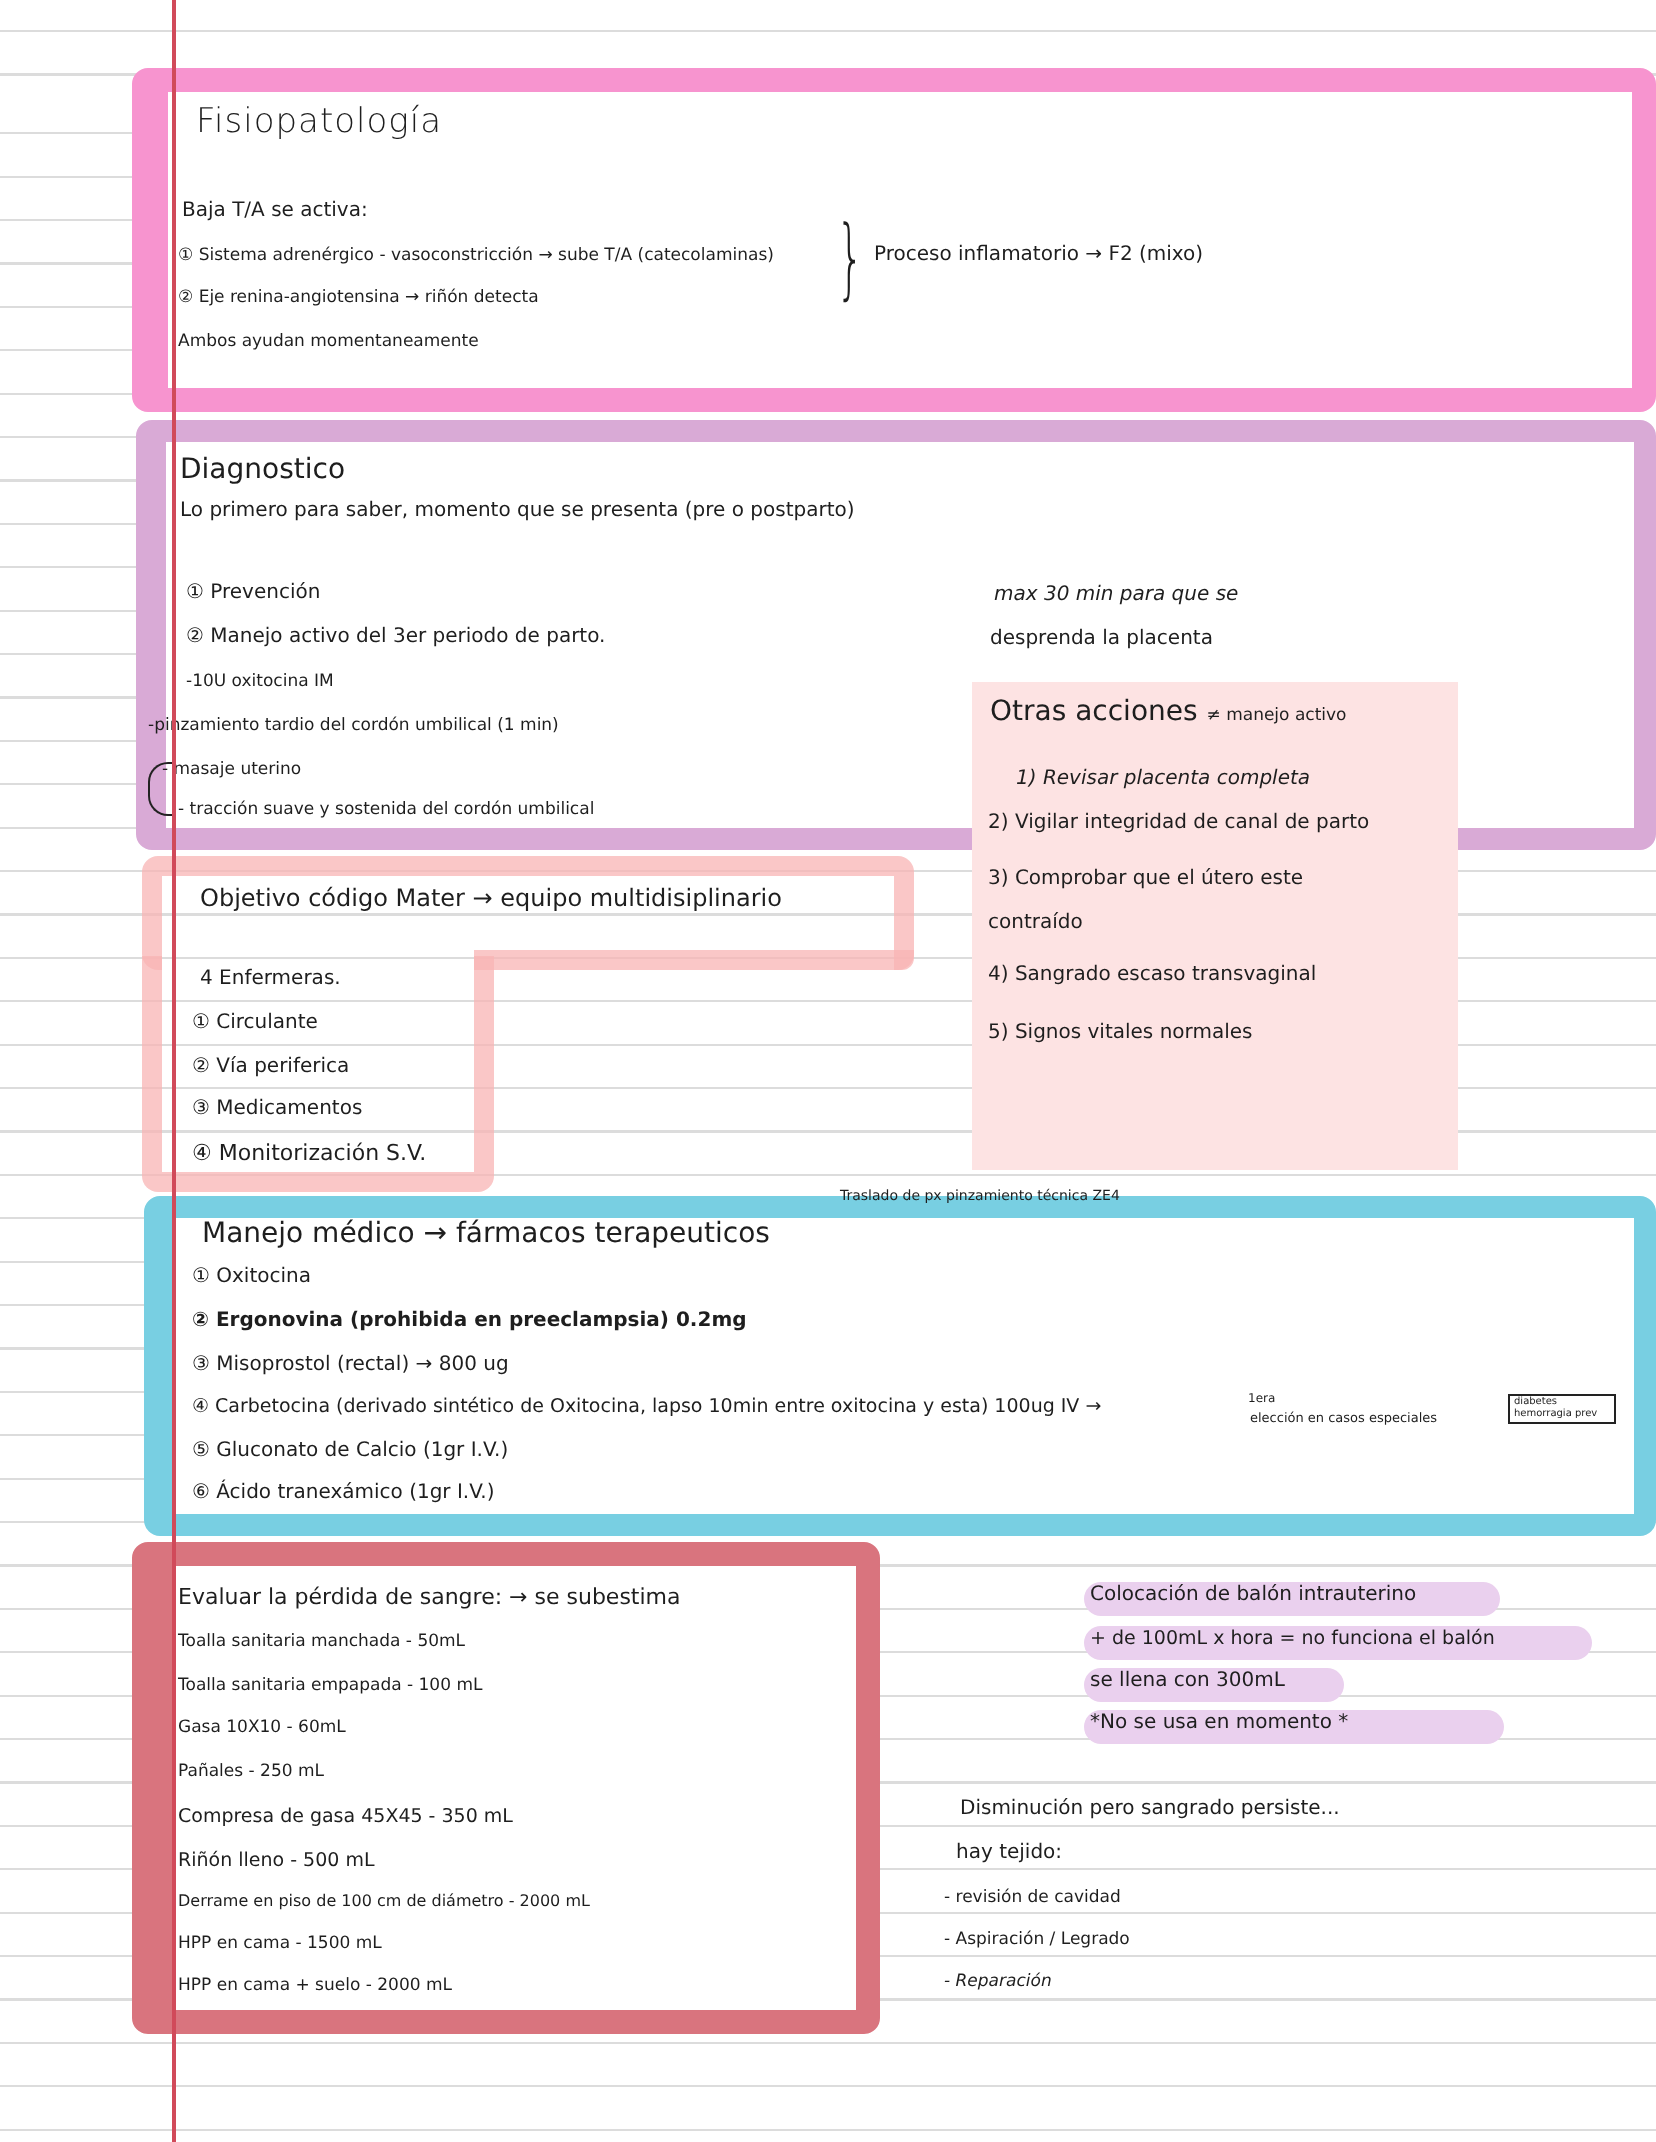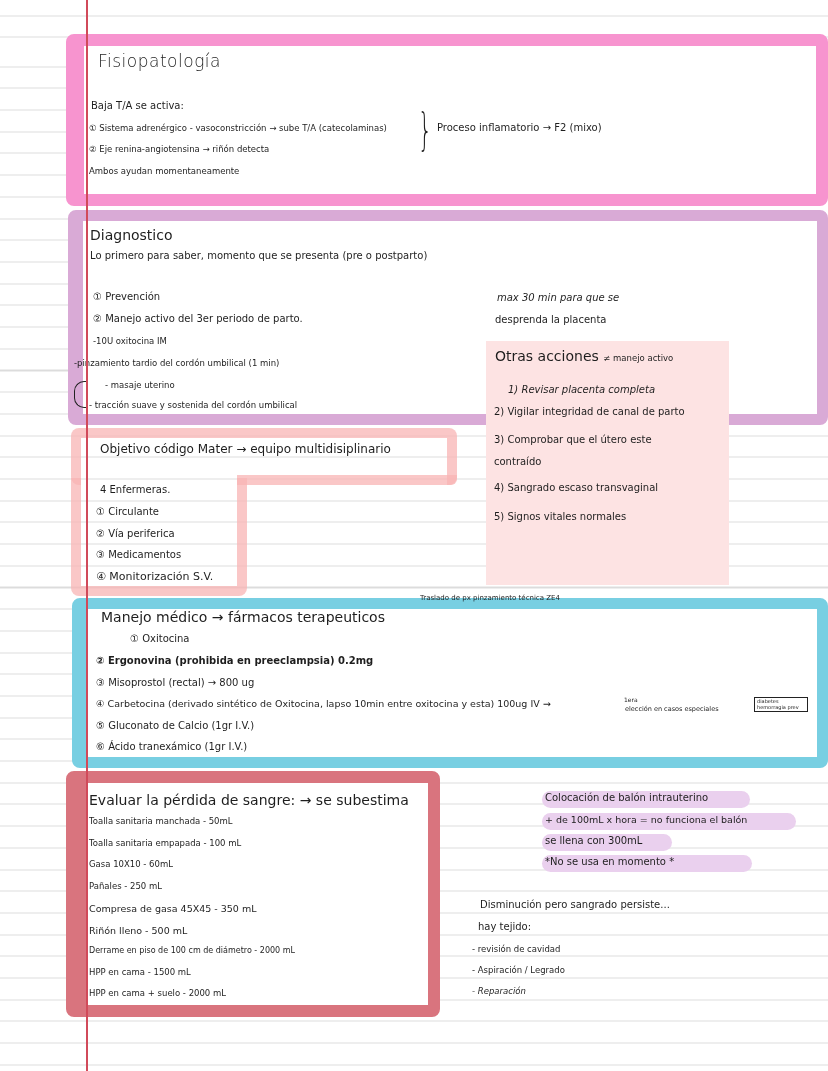--- a/index.html
+++ b/index.html
@@ -80,21 +80,21 @@
 <div class="t bracket" style="left:418px;top:108px;">}</div>
 <div class="t sm" style="left:437px;top:123px;">Proceso inflamatorio → F2 (mixo)</div>
 
 <div class="box box-purple"></div>
 <div class="t sub" style="left:90px;top:228px;">Diagnostico</div>
 <div class="t sm" style="left:90px;top:251px;">Lo primero para saber, momento que se presenta (pre o postparto)</div>
 <div class="t sm" style="left:93px;top:292px;">① Prevención</div>
 <div class="t sm" style="left:93px;top:314px;">② Manejo activo del 3er periodo de parto.</div>
 <div class="t xs" style="left:93px;top:337px;">-10U oxitocina IM</div>
 <div class="t xs" style="left:74px;top:359px;">-pinzamiento tardio del cordón umbilical (1 min)</div>
-<div class="t xs" style="left:105px;top:381px;text-align:right;">- masaje uterino</div>
+<div class="t xs" style="left:81px;top:381px;text-align:right;">- masaje uterino</div>
 <div class="t xs" style="left:89px;top:401px;">- tracción suave y sostenida del cordón umbilical</div>
 <div class="curl"></div>
 <div class="t sm" style="left:497px;top:293px;font-style:italic;">max 30 min para que se</div>
 <div class="t sm" style="left:495px;top:315px;">desprenda la placenta</div>
 
 <div class="sticky"></div>
 <div class="t sub" style="left:495px;top:349px;"><span>Otras acciones</span> <span class="xs">≠ manejo activo</span></div>
 <div class="t sm" style="left:508px;top:385px;font-style:italic;">1) Revisar placenta completa</div>
 <div class="t sm" style="left:494px;top:407px;">2) Vigilar integridad de canal de parto</div>
 <div class="t sm" style="left:494px;top:435px;">3) Comprobar que el útero este</div>
@@ -109,35 +109,35 @@
 <div class="t sm" style="left:100px;top:485px;">4 Enfermeras.</div>
 <div class="t sm" style="left:96px;top:507px;">① Circulante</div>
 <div class="t sm" style="left:96px;top:529px;">② Vía periferica</div>
 <div class="t sm" style="left:96px;top:550px;">③ Medicamentos</div>
 <div class="t sm" style="left:96px;top:571px;font-size:11px;">④ Monitorización S.V.</div>
 
 <div class="t xxs" style="left:420px;top:595px;font-size:7px;">Traslado de px pinzamiento técnica ZE4</div>
 
 <div class="box box-blue"></div>
 <div class="t sub" style="left:101px;top:610px;">Manejo médico → fármacos terapeuticos</div>
-<div class="t sm" style="left:96px;top:634px;margin-left:34px;">① Oxitocina</div>
+<div class="t sm" style="left:96px;top:634px;">① Oxitocina</div>
 <div class="t sm" style="left:96px;top:656px;font-weight:bold;">② Ergonovina (prohibida en preeclampsia) 0.2mg</div>
 <div class="t sm" style="left:96px;top:678px;">③ Misoprostol (rectal) → 800 ug</div>
 <div class="t sm" style="left:96px;top:699px;font-size:9.5px;">④ Carbetocina (derivado sintético de Oxitocina, lapso 10min entre oxitocina y esta) 100ug IV →</div>
 <div class="t xxs" style="left:624px;top:697px;">1era</div>
 <div class="t xxs" style="left:625px;top:706px;font-size:6.5px;">elección en casos especiales</div>
 <div class="t tiny boxed" style="left:754px;top:697px;width:54px;">
   <div>diabetes</div>
   <div>hemorragia prev</div>
 </div>
 <div class="t sm" style="left:96px;top:721px;">⑤ Gluconato de Calcio (1gr I.V.)</div>
 <div class="t sm" style="left:96px;top:742px;">⑥ Ácido tranexámico (1gr I.V.)</div>
 
 <div class="box box-red"></div>
-<div class="t sm" style="left:89px;top:793px;font-size:14px;">Evaluar la pérdida de sangre: → se subestima</div>
+<div class="t sm" style="left:89px;top:793px;font-size:11px;">Evaluar la pérdida de sangre: → se subestima</div>
 <div class="t xs" style="left:89px;top:817px;">Toalla sanitaria manchada - 50mL</div>
 <div class="t xs" style="left:89px;top:839px;">Toalla sanitaria empapada - 100 mL</div>
 <div class="t xs" style="left:89px;top:860px;">Gasa 10X10 - 60mL</div>
 <div class="t xs" style="left:89px;top:882px;">Pañales - 250 mL</div>
 <div class="t xs" style="left:89px;top:904px;font-size:9.5px;">Compresa de gasa 45X45 - 350 mL</div>
 <div class="t xs" style="left:89px;top:926px;font-size:9.5px;">Riñón lleno - 500 mL</div>
 <div class="t xs" style="left:89px;top:947px;font-size:8px;">Derrame en piso de 100 cm de diámetro - 2000 mL</div>
 <div class="t xs" style="left:89px;top:968px;">HPP en cama - 1500 mL</div>
 <div class="t xs" style="left:89px;top:989px;">HPP en cama + suelo - 2000 mL</div>
 

